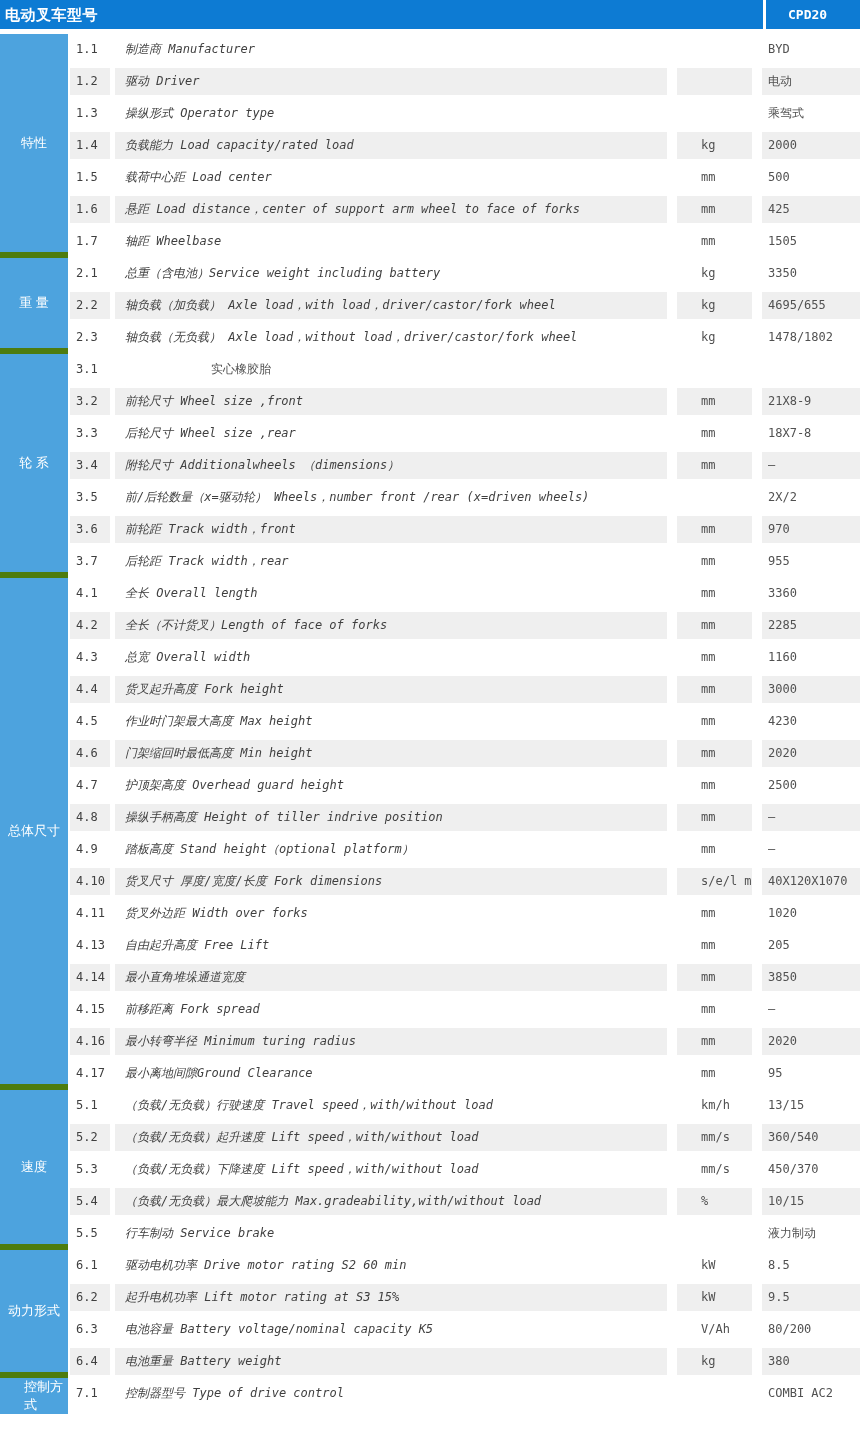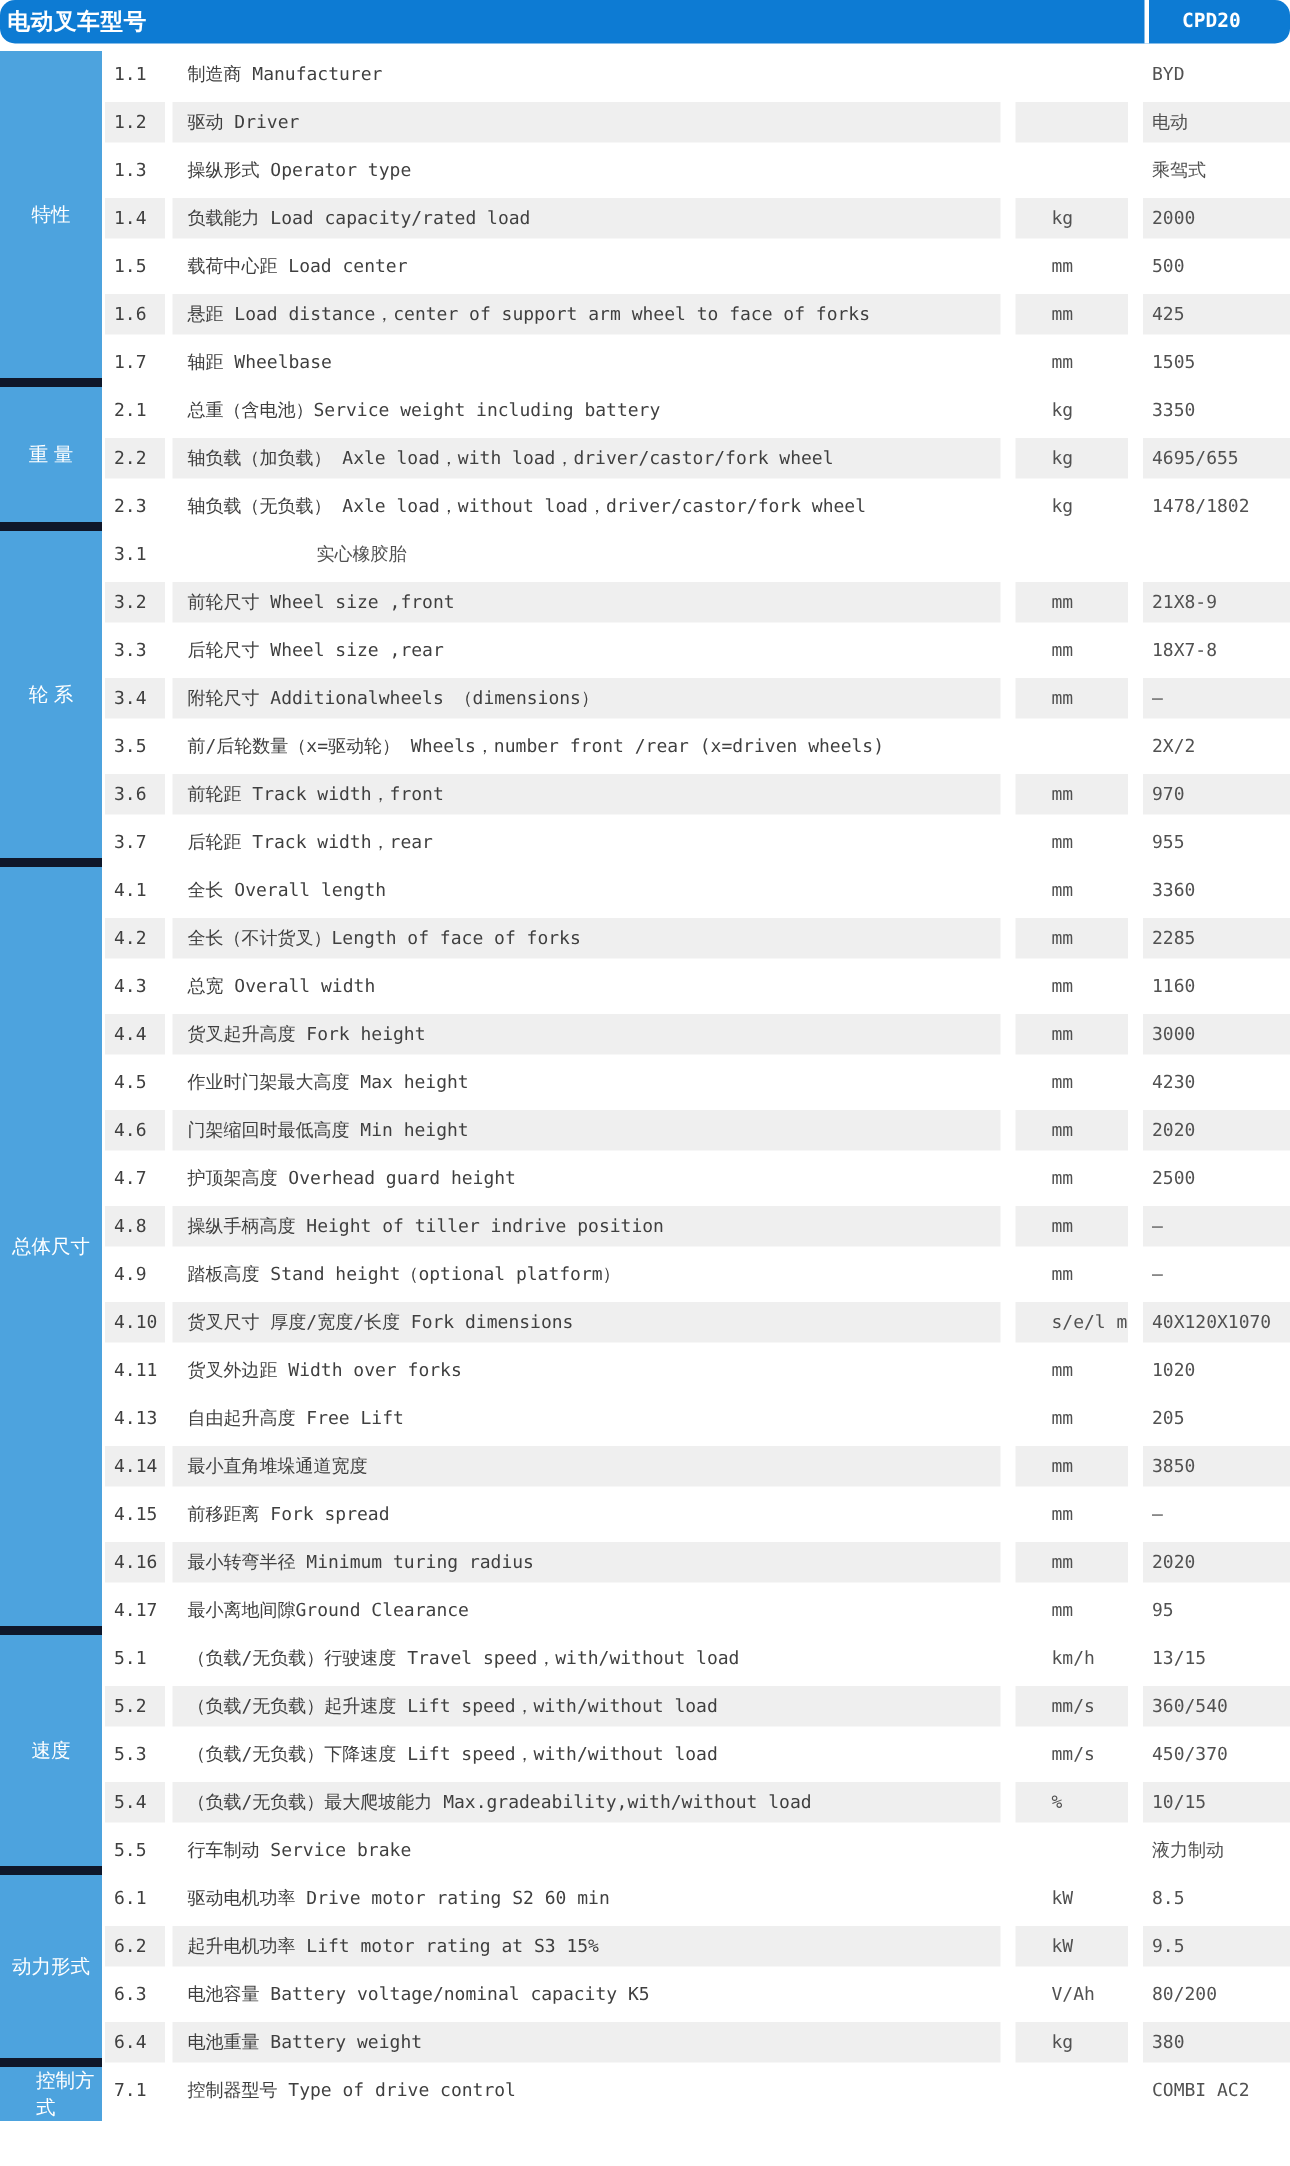--- a/index.html
+++ b/index.html
@@ -13,21 +13,20 @@
     width: 860px;
     height: 1444px;
     background: #ffffff;
     overflow: hidden;
   }
   
   .header {
     display: flex;
     height: 29px;
     background: var(--header-bg, #0d7bd3);
-    border-radius: 10px;
   }
   .header-title {
     flex: 1 1 auto;
     color: #ffffff;
     font-family: "Liberation Sans", sans-serif;
     font-weight: bold;
     font-size: 15px;
     line-height: 29px;
     padding-left: 5px;
     letter-spacing: 0.5px;
@@ -44,21 +43,21 @@
     font-size: 13px;
     line-height: 29px;
     padding-left: 22px;
   }
   
   .body { margin-top: 5px; }
   .section { display: flex; }
   .side-label {
     width: 68px;
     background: var(--sidebar-bg, #4da3de);
-    border-bottom: 6px solid #0f172a;
+    border-bottom: 6px solid #4d7c0f;
     display: flex;
     align-items: center;
     justify-content: center;
     color: #ffffff;
     font-size: 13px;
     font-family: "Liberation Sans", sans-serif;
   }
   .section:last-child .side-label { border-bottom: none; padding-left: 24px; }
   .rows { flex: 1 1 auto; }
   .row {
@@ -70,21 +69,21 @@
     height: 27px;
     line-height: 27px;
     font-size: 12px;
     color: #3f3f3f;
     white-space: nowrap;
     overflow: hidden;
     background: transparent;
   }
   .row.alt .cell { background: var(--row-alt-bg, #efefef); }
   .cell.num  { width: 40px;  margin-left: 2px;  padding-left: 6px;  }
-  .cell.desc { width: 552px; margin-left: 5px;  padding-left: 10px; }
+  .cell.desc { width: 552px; margin-left: 5px;  padding-left: 10px; font-style: italic; }
   .cell.unit { width: 75px;  margin-left: 10px; padding-left: 24px; color: #515151; }
   .cell.val  { width: 98px;  margin-left: 10px; padding-left: 6px;  color: #515151; }
 </style>
 </head>
 <body>
 
 <div class="screen">
   <div class="header">
     <div class="header-title">电动叉车型号</div>
     <div class="header-divider"></div>

